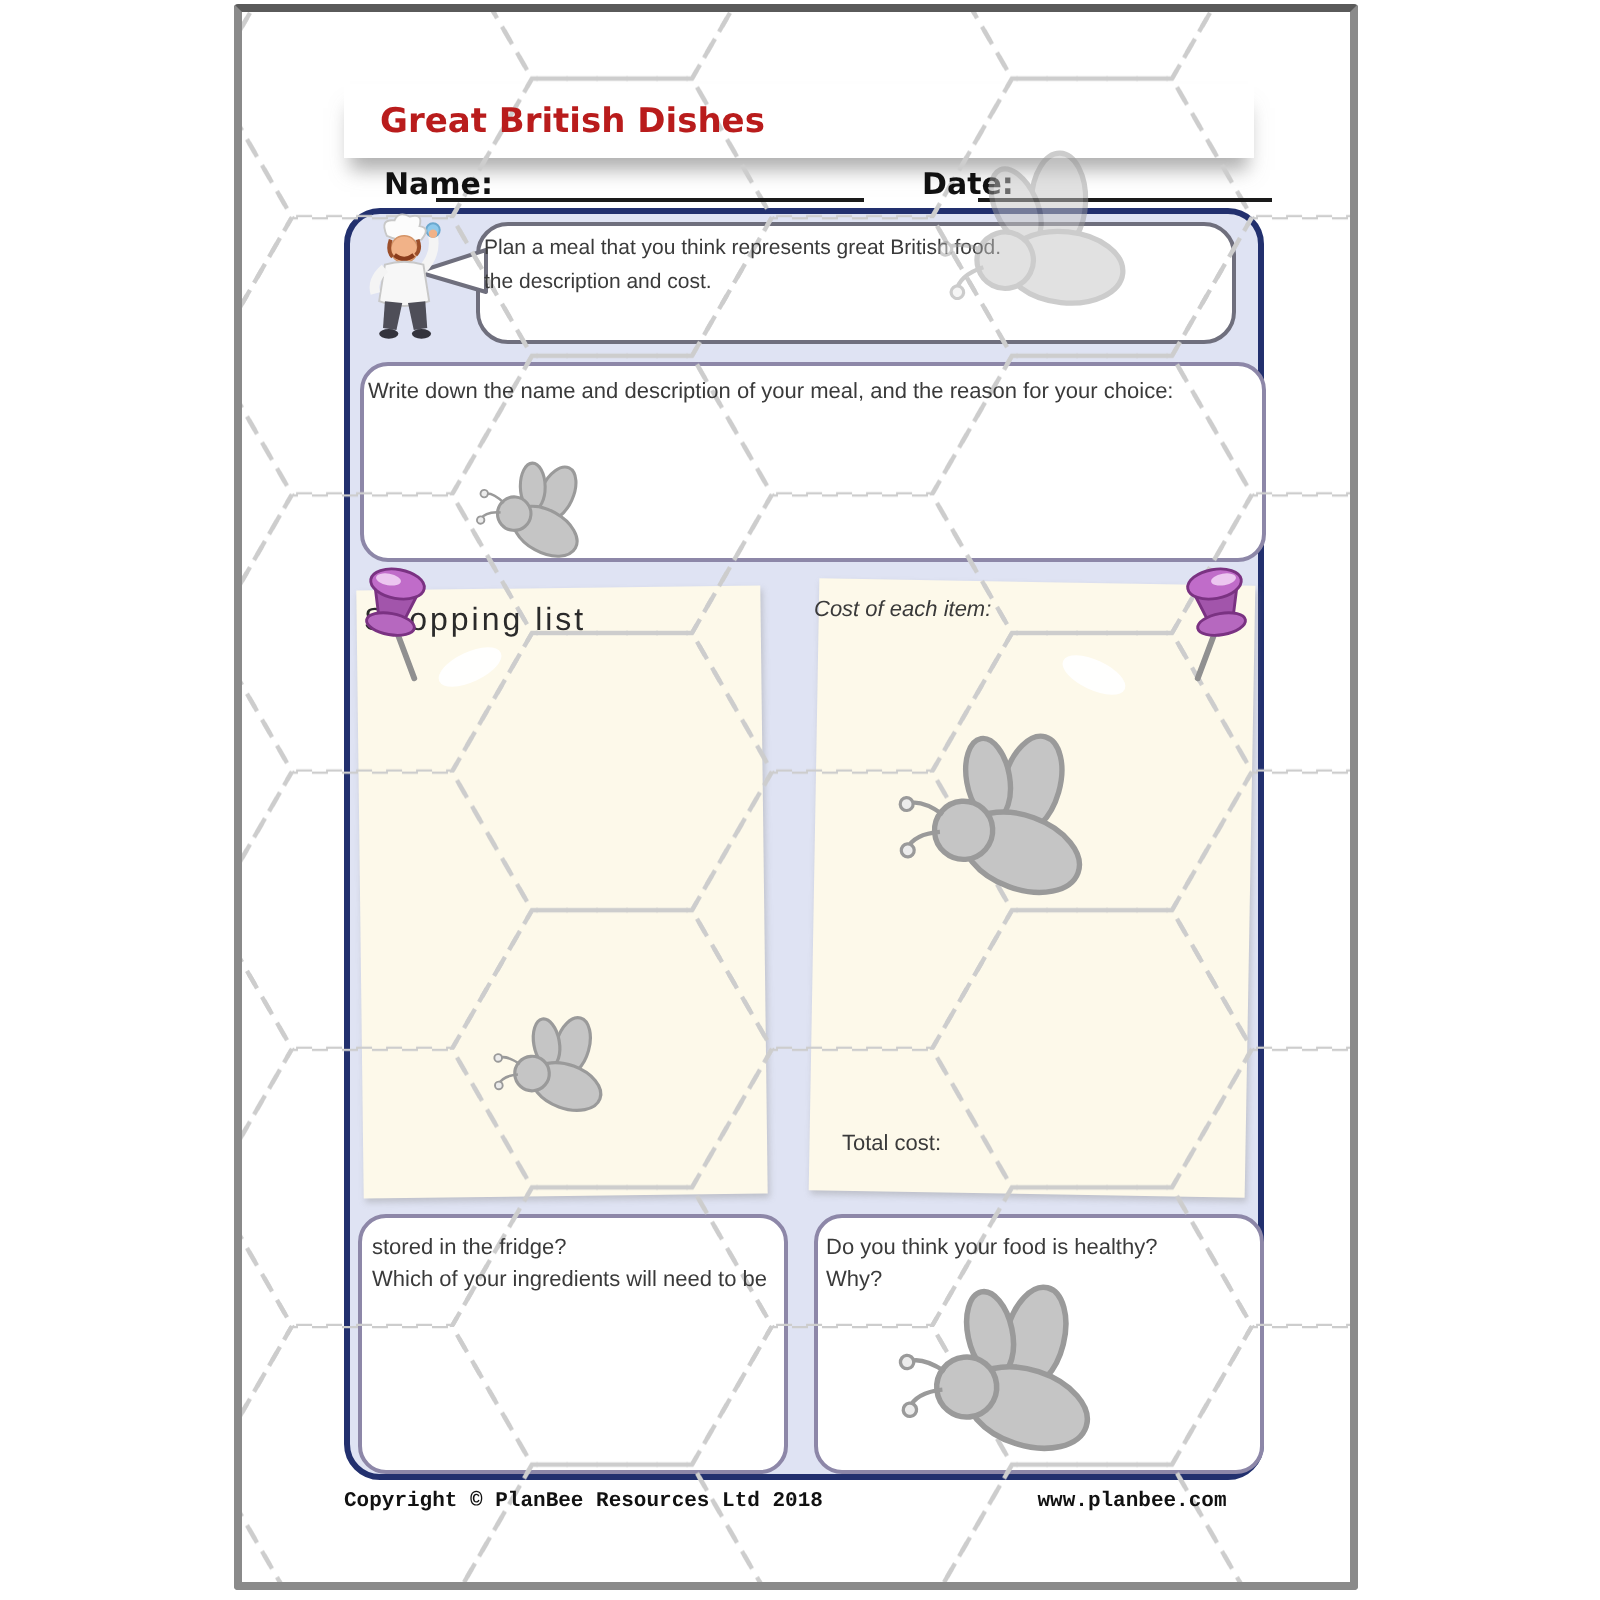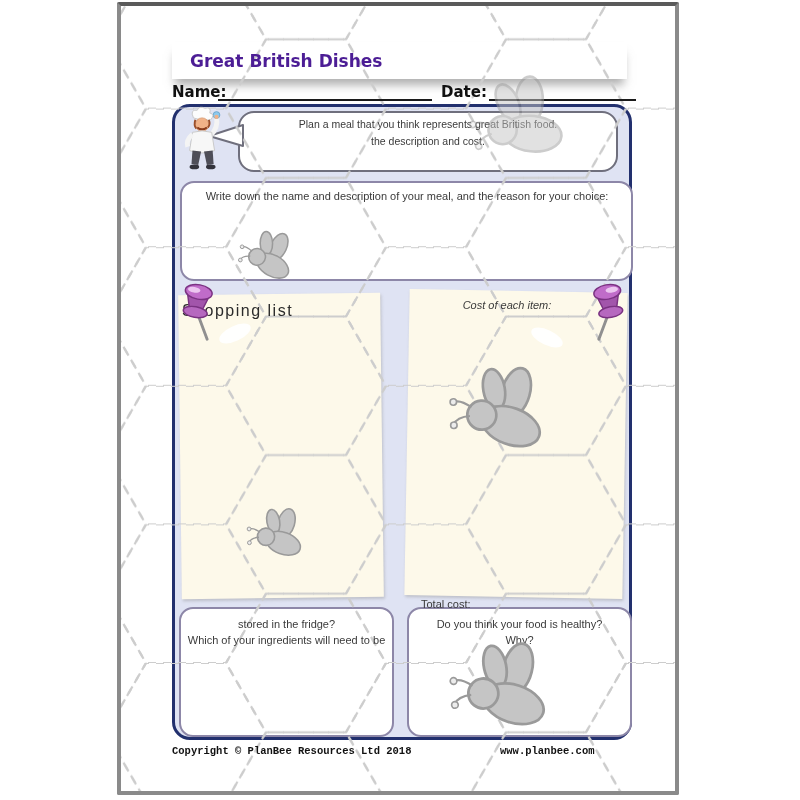--- a/index.html
+++ b/index.html
@@ -9,32 +9,32 @@
   
   .frame{left:117px;top:2px;width:554px;height:785px;background:#ffffff;
          border:4px solid #8a8a8a;border-top-color:#5a5a5a;border-radius:2px;z-index:5;}
   
   .hexwrap{left:121px;top:6px;width:554px;height:785px;z-index:30;pointer-events:none;overflow:hidden;}
   
   .band{left:172px;top:42px;width:455px;height:37px;background:#ffffff;z-index:10;
         box-shadow:0 9px 9px -3px rgba(110,110,110,.55);}
   .band-text{left:172px;top:42px;width:455px;height:37px;z-index:40;display:flex;
              justify-content:space-between;align-items:center;padding:0 18px;box-sizing:border-box;
-             font-family:"DejaVu Sans",sans-serif;font-weight:bold;font-size:17px;color:#4c1d95;}
-  .fieldlabel{z-index:40;font-family:"DejaVu Sans",sans-serif;font-weight:bold;font-size:15px;color:#111;}
+             font-family:"DejaVu Sans",sans-serif;font-weight:bold;font-size:17px;color:#b91c1c;}
+  .fieldlabel{z-index:40;font-family:"DejaVu Sans",sans-serif;font-weight:bold;font-size:15px;color:#111;margin-left:20px;}
   .uline{height:2px;background:#1a1a1a;z-index:40;}
   
   .mainbox{left:172px;top:104px;width:460px;height:636px;background:#dfe3f3;
            border:3px solid #22306e;border-radius:18px;box-sizing:border-box;z-index:10;}
   .whitebox{background:#ffffff;border:2px solid #8d87a8;border-radius:14px;box-sizing:border-box;z-index:11;}
   .bubble{left:238px;top:111px;width:380px;height:61px;background:#ffffff;border:2px solid #6f6f7d;
           border-radius:16px;box-sizing:border-box;z-index:11;}
   .note{background:#fdf9ea;z-index:11;box-shadow:1px 2px 3px rgba(140,140,140,.4);}
   .shine{background:rgba(255,255,255,.92);border-radius:50%;z-index:39;}
-  .btext{z-index:40;font-size:11px;line-height:16px;color:#3a3a3a;text-align:center;}
+  .btext{z-index:40;font-size:11px;line-height:16px;color:#3a3a3a;}
   .nowrap{white-space:nowrap;}
   .bubbletext{left:242px;top:116px;width:372px;font-size:10.5px;line-height:16.5px;}
   .shoptitle{font-size:16px;letter-spacing:1.5px;color:#2b2b2b;z-index:40;text-align:left;}
   .foot{z-index:40;font-family:Liberation Mono, monospace;font-weight:bold;font-size:10.5px;color:#111;}
   .icon{z-index:40;}
   svg{display:block;}
 </style>
 </head>
 <body>
 
@@ -120,33 +120,33 @@
 
 <div class="abs btext bubbletext">
   <div class="nowrap">Plan a meal that you think represents great British food.</div>
   <div class="nowrap">the description and cost.</div>
 </div>
 
 <div class="abs btext nowrap" style="left:184px;top:188px;width:446px;">Write down the name and description of your meal, and the reason for your choice:</div>
 
 <div class="abs shoptitle" style="left:182px;top:302px;width:202px;">Shopping list</div>
 <div class="abs btext" style="left:407px;top:297px;width:200px;font-style:italic;">Cost of each item:</div>
-<div class="abs btext" style="left:421px;top:564px;width:90px;text-align:left;margin-top:32px;">Total cost:</div>
+<div class="abs btext" style="left:421px;top:564px;width:90px;text-align:left;">Total cost:</div>
 
 <div class="abs btext" style="left:186px;top:616px;width:201px;">
   <div>stored in the fridge?</div>
   <div>Which of your ingredients will need to be</div>
 </div>
 <div class="abs btext" style="left:413px;top:616px;width:213px;">
   <div>Do you think your food is healthy?</div>
   <div>Why?</div>
 </div>
 
 <div class="abs foot" style="left:172px;top:745px;">Copyright © PlanBee Resources Ltd 2018</div>
-<div class="abs foot" style="left:500px;top:745px;width:132px;text-align:left;">www.planbee.com</div>
+<div class="abs foot" style="left:500px;top:745px;width:132px;text-align:center;">www.planbee.com</div>
 
 <svg class="abs icon" style="left:179px;top:106px;" width="50" height="68" viewBox="0 0 52 70">
     <use href="#chef"></use>
   </svg>
 
 <div class="abs shine" style="left:218px;top:326px;width:34px;height:15px;transform:rotate(-25deg);"></div>
 <div class="abs shine" style="left:530px;top:330px;width:34px;height:15px;transform:rotate(25deg);"></div>
 
 <svg class="abs icon" style="left:174px;top:283px;transform:rotate(10deg);" width="48" height="60" viewBox="0 0 48 62">
     <use href="#pushpin"></use>

